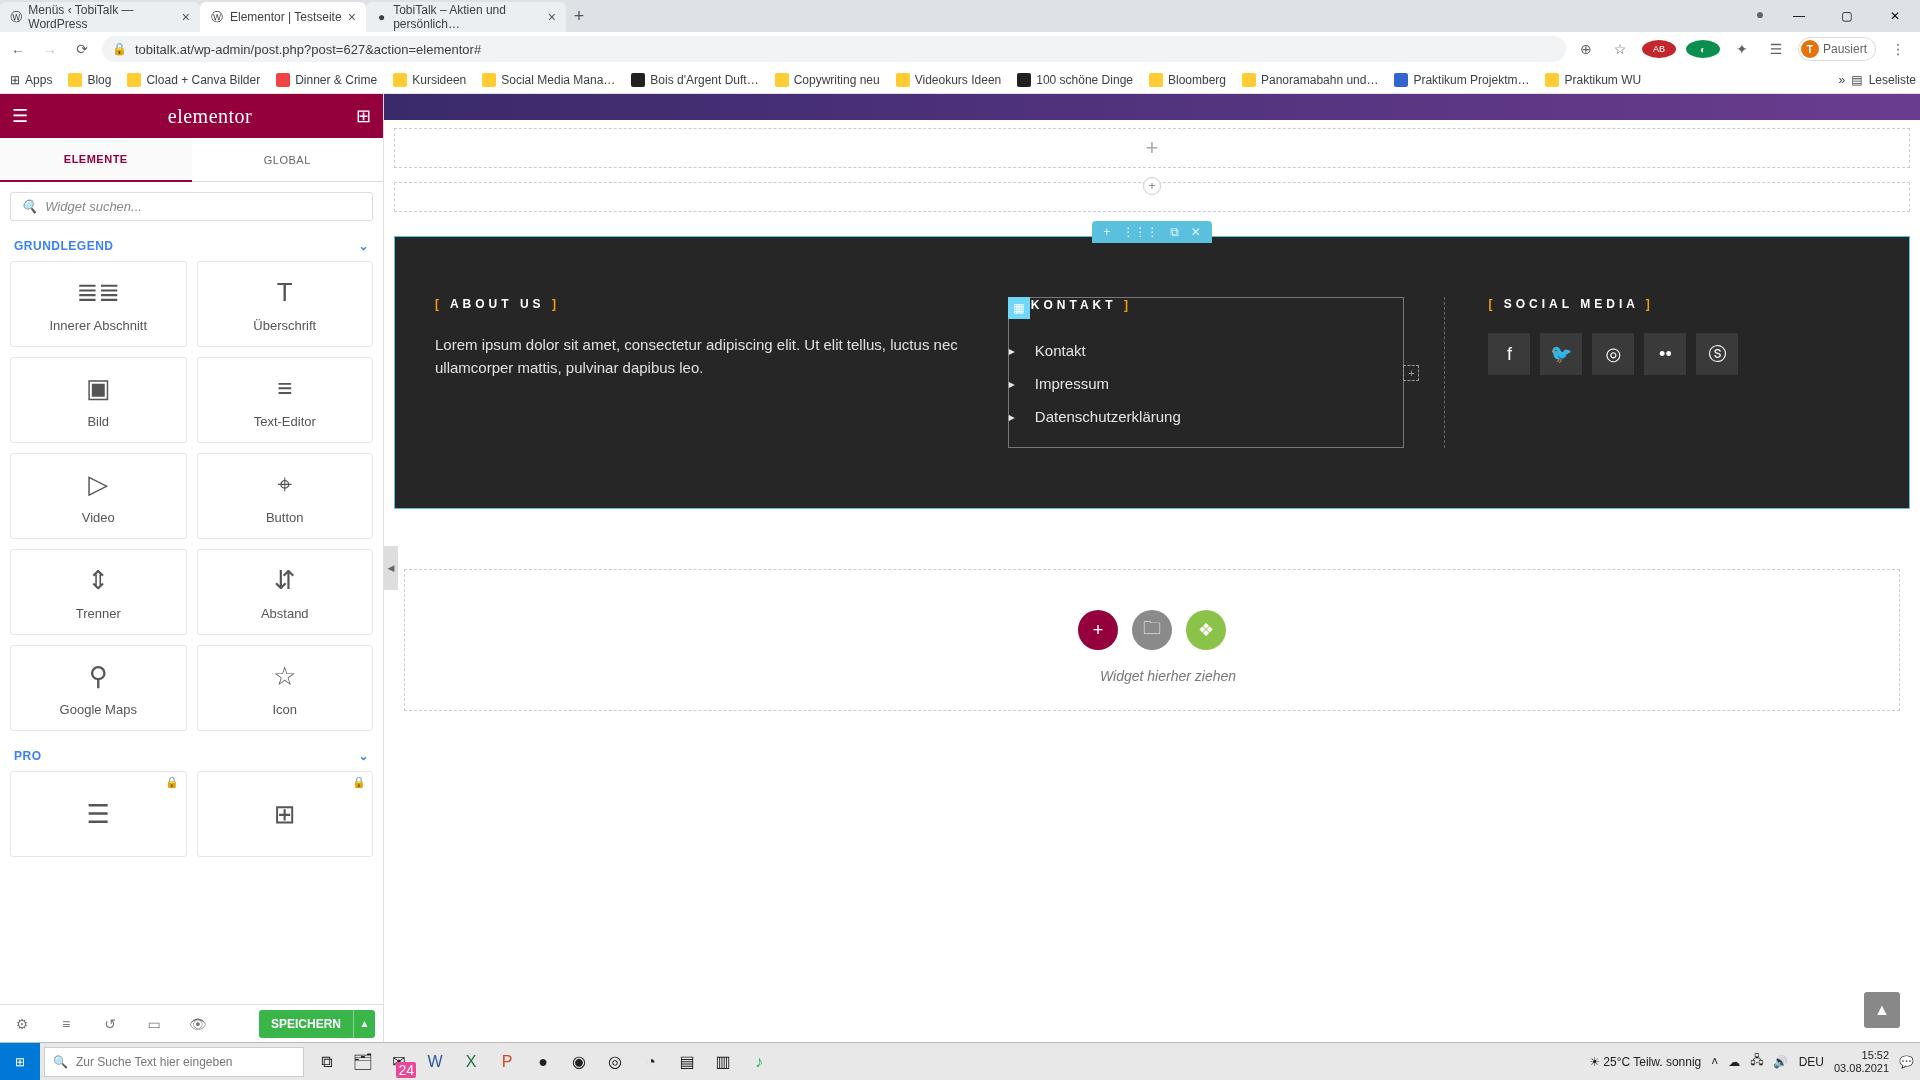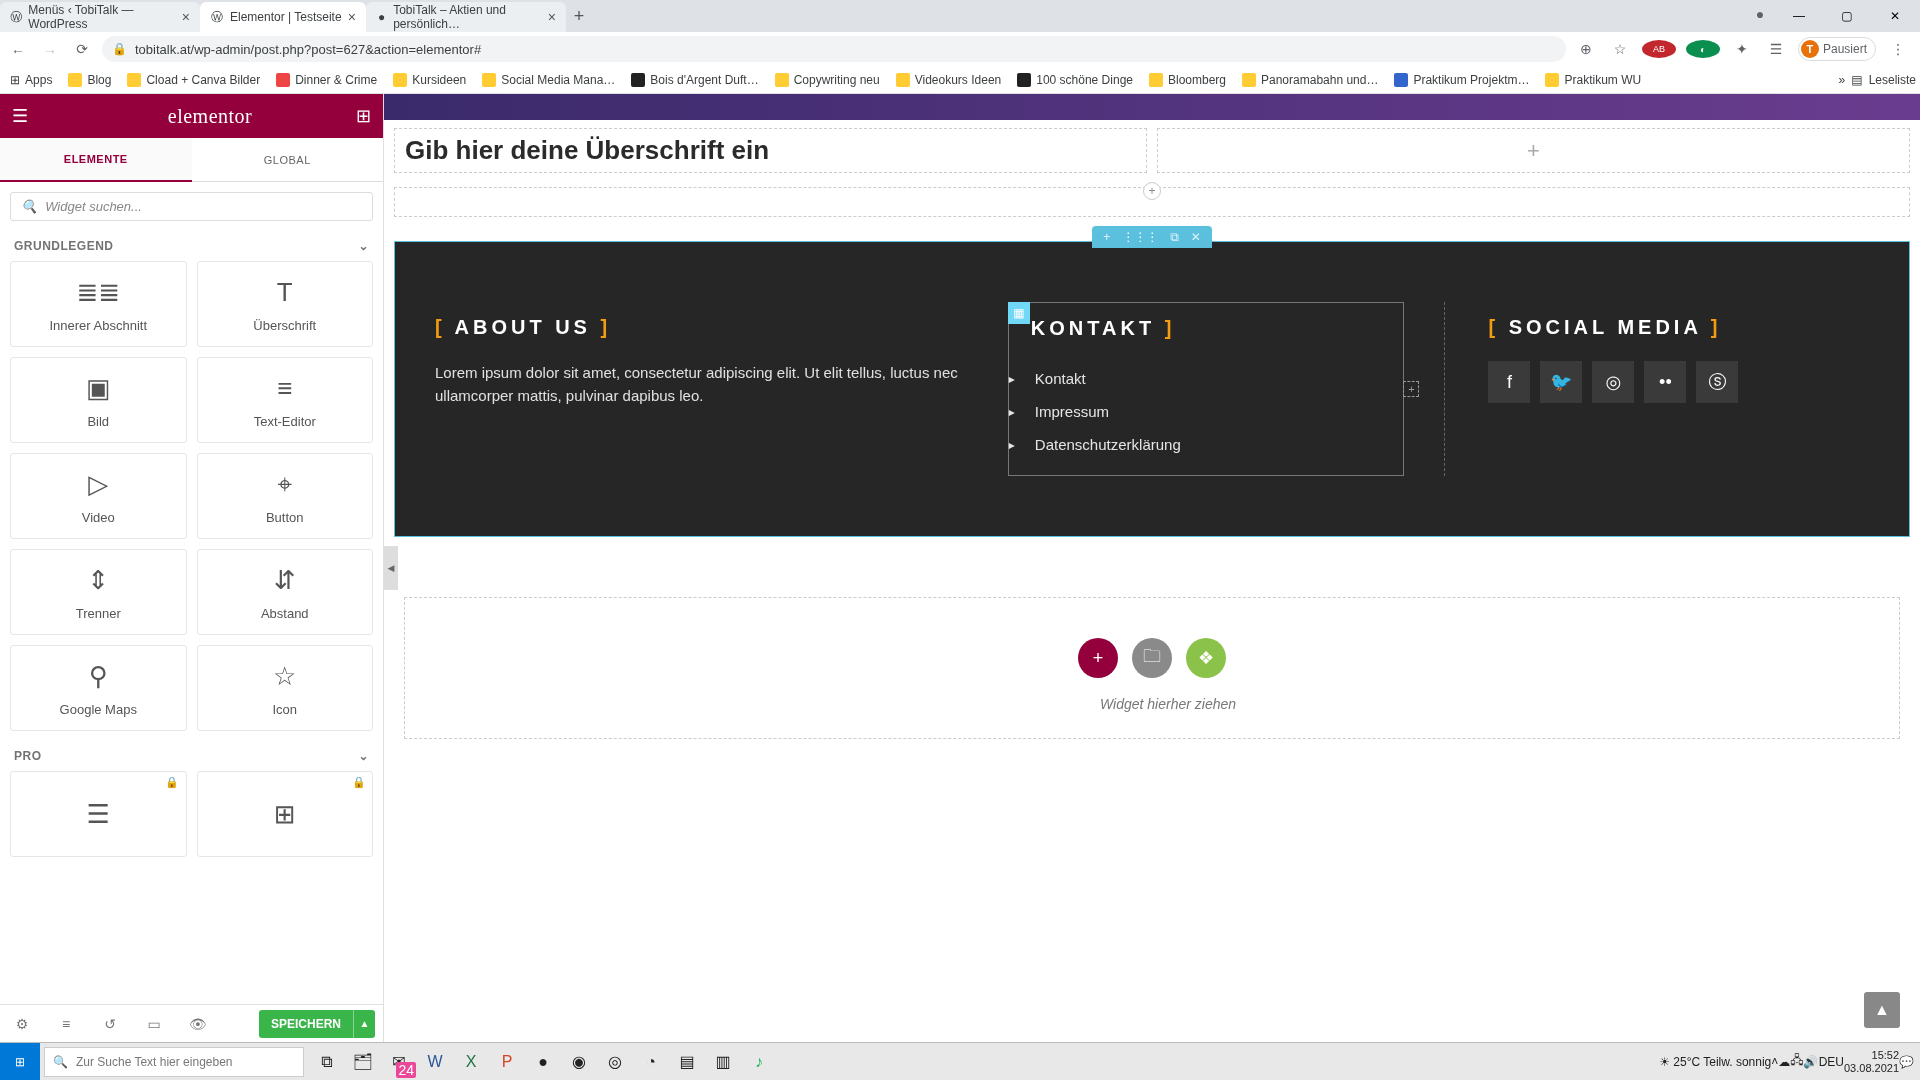--- a/index.html
+++ b/index.html
@@ -34,21 +34,21 @@
 .workspace { position:absolute; top:94px; left:0; right:0; bottom:38px; display:flex; }
 .sidebar { width:384px; background:#fff; display:flex; flex-direction:column; border-right:1px solid #e0e0e0; }
 .side-header { height:44px; background:#93003c; display:flex; align-items:center; justify-content:space-between; padding:0 12px; color:#fff; }
 .side-header .ham, .side-header .grid { font-size:18px; }
 .side-header .logo { font-family: Georgia, serif; font-size:20px; font-weight:400; letter-spacing:.5px;margin-left:36px; }
 .side-tabs { display:flex; height:44px; font-size:11px; letter-spacing:.5px; }
 .side-tab { flex:1; display:flex; align-items:center; justify-content:center; color:#666; border-bottom:1px solid #ddd; }
 .side-tab.active { color:#93003c; border-bottom:2px solid #93003c; background:#fafafa; font-weight:600; }
 .search-wrap { padding:10px; }
 .search-box { display:flex; align-items:center; gap:8px; border:1px solid #ddd; border-radius:3px; padding:6px 10px; font-size:13px; color:#888; font-style:italic; }
-.cat-head { display:flex; align-items:center; justify-content:space-between; padding:8px 14px; font-size:12px; color:#737373; font-weight:600; letter-spacing:.5px; }
+.cat-head { display:flex; align-items:center; justify-content:space-between; padding:8px 14px; font-size:12px; color:#3b82f6; font-weight:600; letter-spacing:.5px; }
 .widget-grid-panel { flex:1; overflow:auto; padding:0 10px; }
 .widget-grid { display:grid; grid-template-columns: 1fr 1fr; gap:10px; margin-bottom:10px; }
 .widget-card { height:86px; border:1px solid #e6e6e6; border-radius:3px; background:#fff; display:flex; flex-direction:column; align-items:center; justify-content:center; gap:8px; color:#555; position:relative; }
 .widget-card .ic { font-size:26px; color:#555; height:34px; display:flex; align-items:center; }
 .widget-card .lbl { font-size:13px; color:#555; }
 .widget-card .pro-lock { position:absolute; top:4px; right:6px; font-size:11px; color:#aaa; }
 
 .side-footer { height:38px; border-top:1px solid #e0e0e0; display:flex; align-items:center; }
 .sf-btn { flex:0 0 44px; height:100%; display:flex; align-items:center; justify-content:center; color:#777; font-size:14px; }
 .save-btn { margin-left:auto; height:28px; display:flex; align-items:center; background:#39b54a; color:#fff; font-size:12px; font-weight:700; padding:0 12px; border-radius:3px 0 0 3px; margin-right:0; }
@@ -68,21 +68,21 @@
 
 .section-tab { position:absolute; left:50%; transform:translateX(-50%); top:-16px; width:120px; height:22px; background:#5bc0de; border-radius:4px 4px 0 0; display:flex; align-items:center; justify-content:center; gap:12px; color:#fff; font-size:12px; z-index:3; }
 .section-tab .lighter { opacity:.8; }
 
 .footer-section { position:relative; margin:24px 10px 0; border:1px solid #5bc0de; }
 .footer-dark { background:#262626; padding:60px 40px; display:flex; gap:40px; }
 .fcol { flex:1; color:#e5e5e5; position:relative; }
 .fcol.h-about { flex:1.4; }
 .fcol.kontakt { border:1px solid #777; padding:0 14px 14px 0; position:relative; }
 .fcol.kontakt .edit-handle { position:absolute; left:-1px; top:-1px; width:22px; height:22px; background:#71d7f7; display:flex; align-items:center; justify-content:center; font-size:12px; color:#fff; }
-.f-head { font-size:20px; font-weight:700; letter-spacing:4px; color:#fff; margin-bottom:22px;margin-top:14px; }
+.f-head { font-size:12px; font-weight:700; letter-spacing:4px; color:#fff; margin-bottom:22px; }
 .bracket { color:#f39c12; font-weight:700; }
 .about-text { font-size:15px; line-height:1.55; color:#e0e0e0; }
 .klink { display:flex; align-items:center; gap:14px; padding:8px 0; font-size:15px; color:#e5e5e5; }
 .klink .chev { width:12px; color:#e5e5e5; font-size:12px; }
 .col-plus { position:absolute; right:-16px; top:50%; transform:translateY(-50%); width:16px; height:16px; border:1px dashed #999; display:flex; align-items:center; justify-content:center; font-size:11px; color:#999; }
 .social-row { display:flex; gap:10px; }
 .soc { width:42px; height:42px; background:#3a3a3a; display:flex; align-items:center; justify-content:center; color:#fff; font-size:18px; }
 
 
 .drop-zone { margin:60px 20px 20px; border:1px dashed #ccc; padding:40px 0 26px; display:flex; flex-direction:column; align-items:center; gap:18px; }
@@ -96,21 +96,21 @@
 .scroll-top { position:absolute; right:20px; bottom:14px; width:36px; height:36px; background:#888; display:flex; align-items:center; justify-content:center; color:#fff; border-radius:3px; z-index:5; }
 
 .collapse-handle { position:absolute; left:0; top:50%; transform:translateY(-50%); width:14px; height:44px; background:#ddd; display:flex; align-items:center; justify-content:center; font-size:9px; color:#666; z-index:5; }
 
 
 .taskbar { position:absolute; left:0; right:0; bottom:0; height:38px; background:#e8e8e8; border-top:1px solid #bbb; display:flex; align-items:center; font-size:12px; color:#222; }
 .tb-start { width:40px; height:100%; display:flex; align-items:center; justify-content:center; background:#0078d7; color:#fff; }
 .tb-search { display:flex; align-items:center; gap:8px; width:260px; height:30px; background:#fff; border:1px solid #ccc; margin-left:4px; padding:0 8px; color:#777; }
 .tb-apps { display:flex; align-items:center; gap:2px; margin-left:6px; }
 .tb-app { width:34px; height:32px; display:flex; align-items:center; justify-content:center; font-size:16px; }
-.tb-right { margin-left:auto; display:flex; align-items:center; gap:0; padding-right:6px; }
+.tb-right { margin-left:auto; display:flex; align-items:center; gap:10px; padding-right:6px; }
 .tb-time { text-align:right; line-height:1.1; font-size:11px; }
 </style>
 </head>
 <body>
 
 <div class="browser-chrome">
   <div class="tab-row">
     <div class="tab">
       <span class="tab-favicon">Ⓦ</span>
       <span>Menüs ‹ TobiTalk — WordPress</span>
@@ -312,23 +312,20 @@
       <div class="save-btn">SPEICHERN</div>
       <div class="save-drop">▲</div>
     </div>
   </div>
 
   <div class="canvas">
     <div class="collapse-handle">◀</div>
     <div class="canvas-inner">
       <div class="purple-strip"></div>
       <div class="heading-row">
-        <div class="head-col">
-          <span class="head-text">Gib hier deine Überschrift ein</span>
-        </div>
         <div class="head-col empty">+</div>
       </div>
       <div class="spacer-dashed">
         <div class="add-plus-center">+</div>
       </div>
 
       <div class="footer-section">
         <div class="section-tab">
           <span class="lighter">+</span>
           <span>⋮⋮⋮</span>

